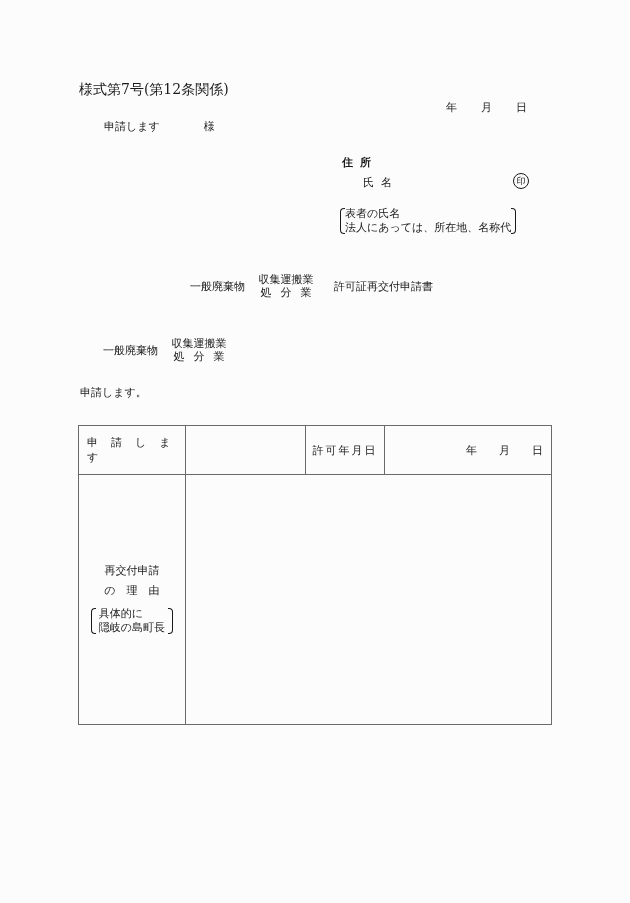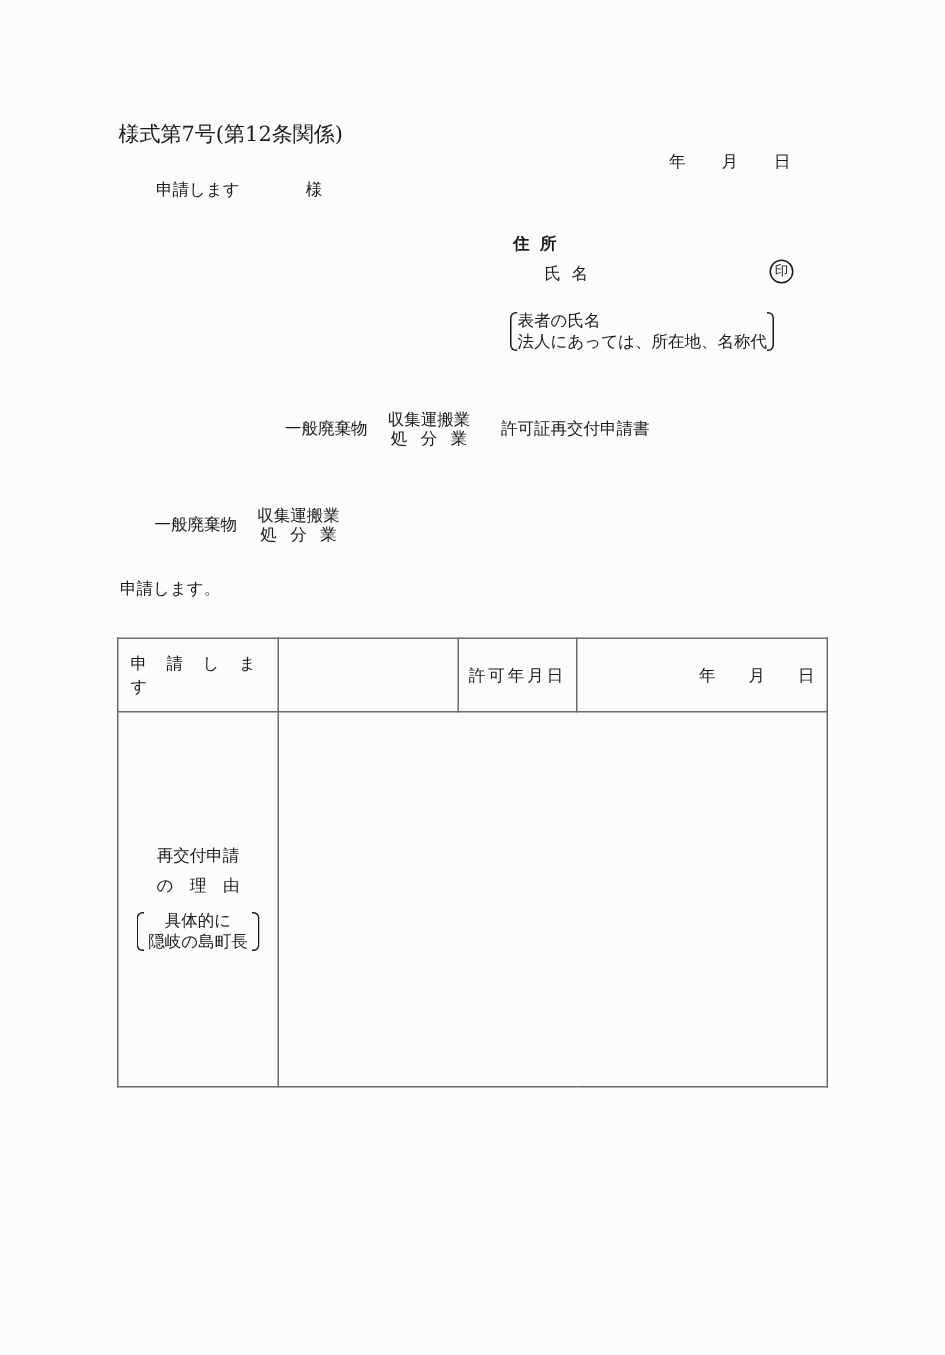--- a/index.html
+++ b/index.html
@@ -100,21 +100,21 @@
       line-height: 20px;
       margin-left: 40px;
     }
     .reason-label .spaced { letter-spacing: 11px; padding-left: 11px; }
     .reason-note {
       position: relative;
       display: inline-block;
       margin-top: 6px;
       padding: 0 8px;
       line-height: 14px;
-      text-align: center;
+      text-align: left;
     }
     .reason-note::before, .reason-note::after {
       content: "";
       position: absolute;
       top: 1px; bottom: 1px;
       width: 4px;
       border: 1px solid #1a1a1a;
     }
     .reason-note::before { left: 0; border-right: none; border-radius: 4px 0 0 4px; }
     .reason-note::after { right: 0; border-left: none; border-radius: 0 4px 4px 0; }

